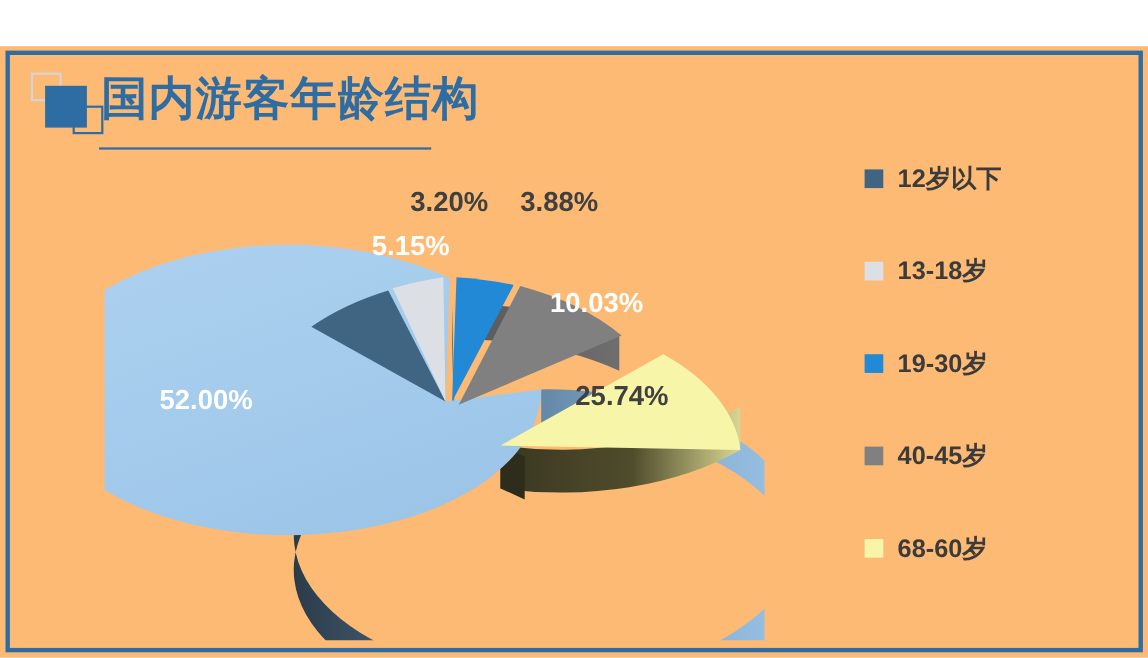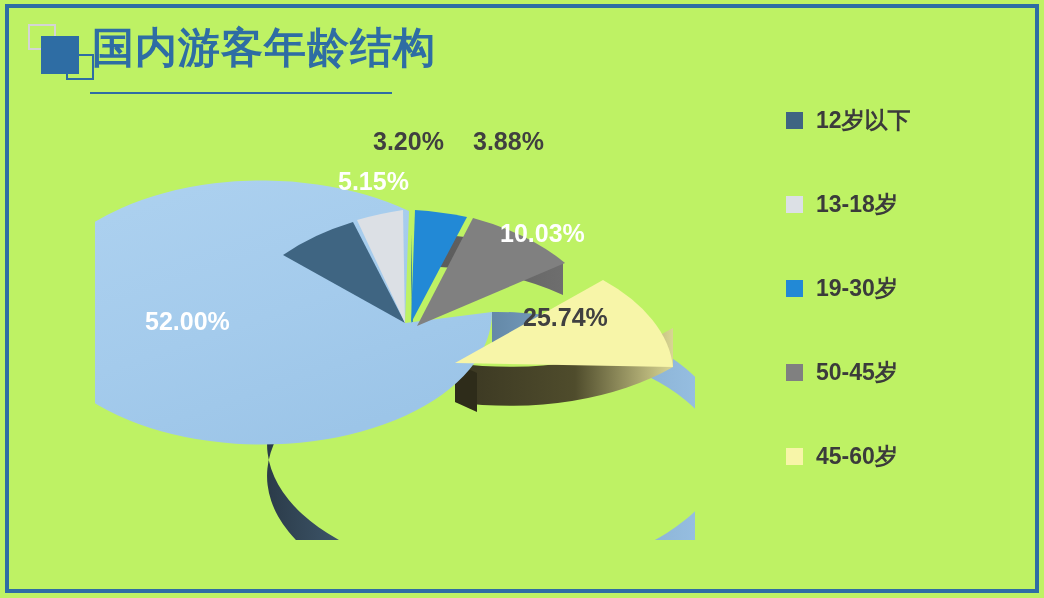--- a/index.html
+++ b/index.html
@@ -5,21 +5,22 @@
   html,body{margin:0;padding:0;}
   body{
     width:1044px;height:598px;
     background:#ffffff;
     font-family:"Liberation Sans","DejaVu Sans",sans-serif;
     overflow:hidden;
     position:relative;
   }
   .slide{
     position:absolute;inset:0;
-    background:#bef264;
+    background:#fdba74;
+    margin-top:42px;
   }
   
   .frame{
     position:absolute;
     left:5px;top:4px;right:5px;bottom:5px;
     border:4px solid #2e6da4;
     box-sizing:border-box;
     pointer-events:none;
   }
   
@@ -201,24 +202,24 @@
       <span class="legend-label">13-18岁</span>
     </div>
 
     <div class="legend-item">
       <span class="legend-swatch" style="background: rgb(34, 137, 214);"></span>
       <span class="legend-label">19-30岁</span>
     </div>
 
     <div class="legend-item">
       <span class="legend-swatch" style="background: rgb(128, 128, 128);"></span>
-      <span class="legend-label">50-45岁</span>
+      <span class="legend-label">40-45岁</span>
     </div>
 
     <div class="legend-item">
       <span class="legend-swatch" style="background: rgb(247, 245, 168);"></span>
-      <span class="legend-label">45-60岁</span>
+      <span class="legend-label">68-60岁</span>
     </div>
 
 
   </div>
 
 </div>
 
 </body></html>

